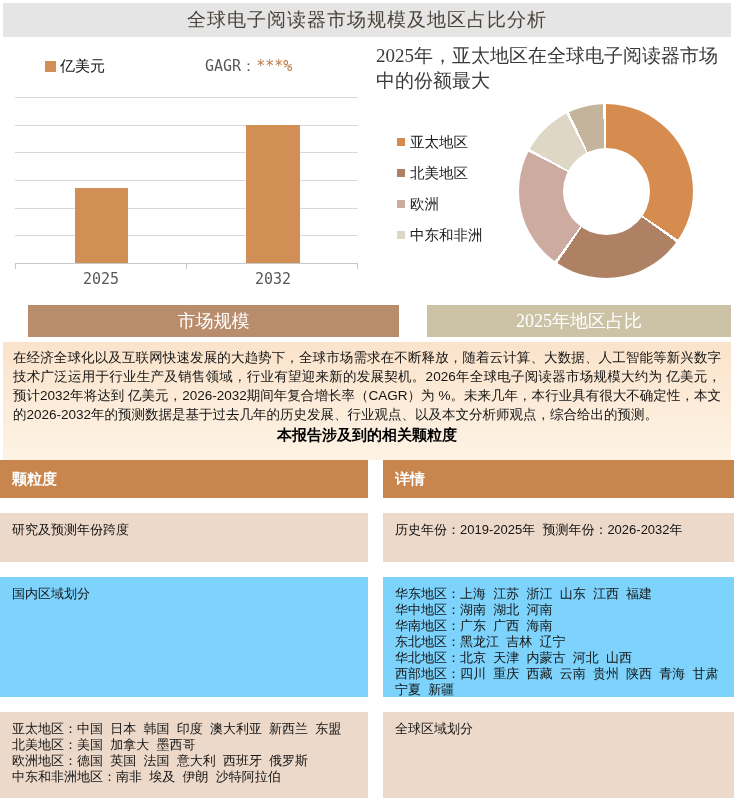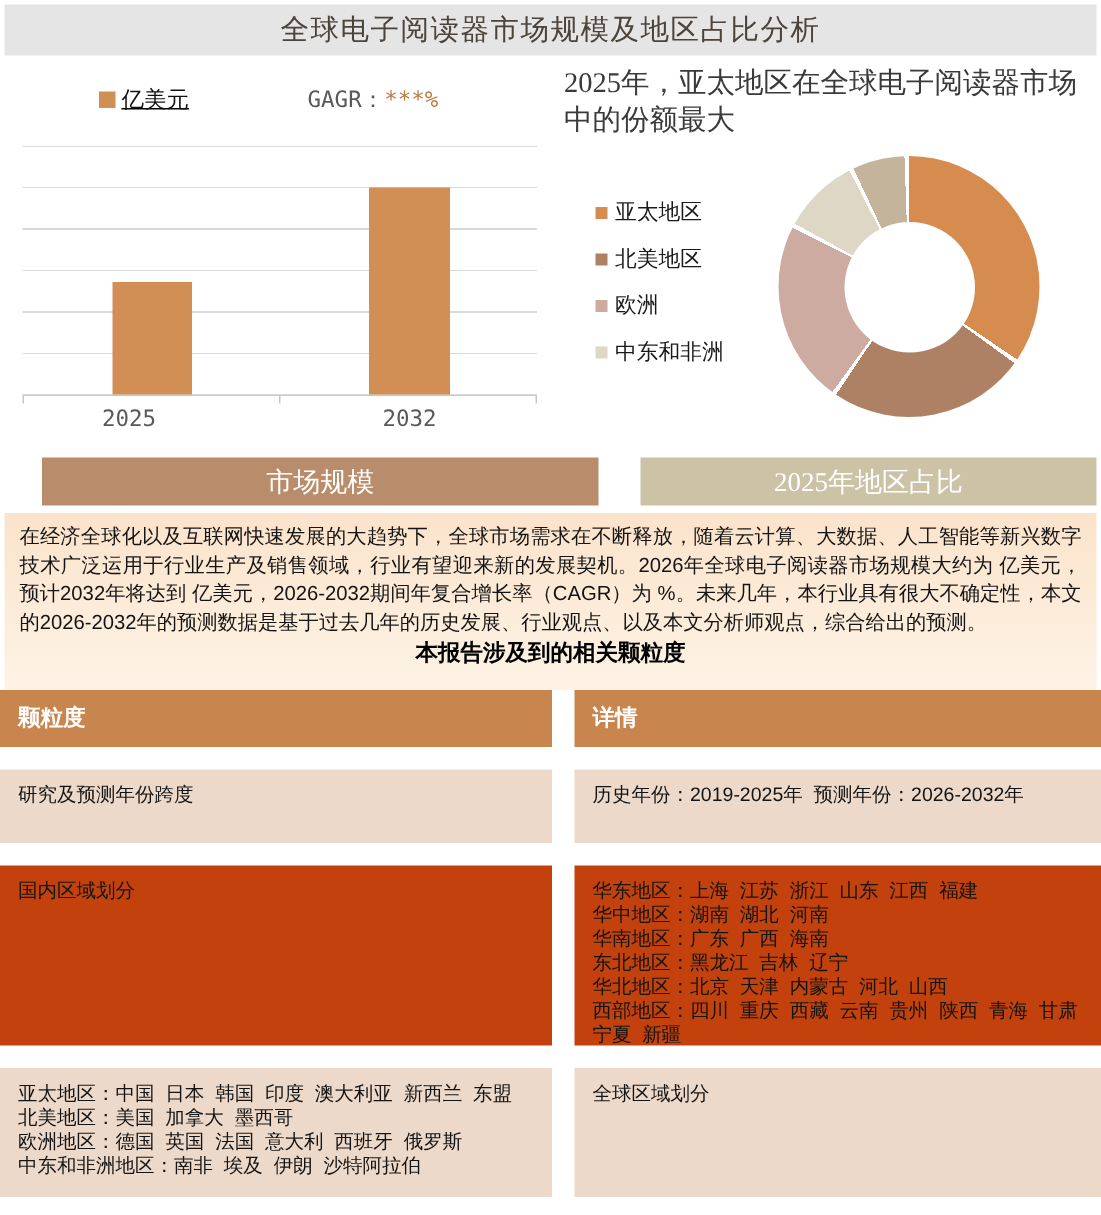--- a/index.html
+++ b/index.html
@@ -7,36 +7,36 @@
   .serif{font-family:"Liberation Serif","DejaVu Serif",serif;}
   .mono{font-family:"DejaVu Sans Mono",monospace;}
 
   
   .title-bar{margin:3px 3px 0 3px;height:34px;background:#e5e5e5;display:flex;align-items:center;justify-content:center;}
   .title-bar h1{margin:0;font-size:19px;font-weight:normal;color:#4C443B;letter-spacing:1px;}
 
   
   .charts-row{height:268px;display:flex;}
   .bar-panel{width:370px;position:relative;}
-  .legend-row{position:absolute;top:20px;left:66px;display:flex;align-items:center;text-decoration:underline;}
+  .legend-row{position:absolute;top:20px;left:45px;display:flex;align-items:center;}
   .bar-swatch{width:11px;height:11px;display:inline-block;margin-right:4px;}
   .bar-legend-label{font-size:15px;color:#111;}
   .cagr{position:absolute;top:20px;left:205px;font-size:15px;}
   .cagr .cagr-label{color:#595959;}
   .cagr .cagr-value{color:#BE7B45;}
   .plot{position:absolute;left:15px;top:60px;width:343px;height:166px;
         background-image:repeating-linear-gradient(to bottom,#D9D9D9 0 1px,transparent 1px 27.66px);
         border-bottom:1px solid #C8C8C8;}
   .bar{position:absolute;bottom:0;}
   .bar.b0{left:60px;width:53px;}
   .bar.b1{left:231px;width:54px;}
   .tick{position:absolute;top:167px;width:1px;height:5px;background:#C8C8C8;}
   .tick.t0{left:0;} .tick.t1{left:171px;} .tick.t2{left:342px;}
   .x-label{position:absolute;top:233px;transform:translateX(-50%);font-size:15px;color:#595959;}
-  .x-label.x0{left:86px;} .x-label.x1{left:273px;}
+  .x-label.x0{left:101px;} .x-label.x1{left:273px;}
 
   .pie-panel{width:364px;position:relative;}
   .pie-title{margin:0;padding:7px 6px 0 6px;font-size:19px;font-weight:normal;color:#3A3A3A;line-height:1.3;}
   .pie-legend{list-style:none;margin:0;padding:0;position:absolute;left:27px;top:96px;width:96px;}
   .pie-legend li{margin-bottom:12px;font-size:14.5px;color:#1a1a1a;line-height:19px;display:flex;}
   .pie-legend .bullet{flex:0 0 8px;width:8px;height:8px;margin:5px 5px 0 0;display:inline-block;}
   .donut{position:absolute;left:149px;top:67px;width:174px;height:174px;border-radius:50%;}
   .donut-hole{position:absolute;left:43.5px;top:43.5px;width:87px;height:87px;border-radius:50%;background:#fff;}
 
   
@@ -49,21 +49,21 @@
   .summary-box{margin:5px 3px 0 3px;height:112px;background:linear-gradient(#FBE3CB,#FDF3E5);padding:6px 10px 0 10px;overflow:hidden;}
   .summary-text{margin:0;font-size:13.5px;line-height:19px;color:#141414;text-align:justify;}
   .table-title{text-align:center;font-weight:bold;font-size:15px;color:#000;margin-top:2px;}
 
   
   .grid-table{display:grid;grid-template-columns:368px 363px;grid-template-rows:38px 49px 120px 86px 1fr;gap:15px;background:#fff;height:346px;}
   .cell{padding:9px 12px 0 12px;font-size:13px;line-height:16px;color:#141414;}
   .cell.head{background:#C9854E;color:#fff;font-weight:bold;font-size:15px;display:flex;align-items:center;padding:0 12px;}
   .cell.detail{white-space:pre-wrap;}
   .row-odd{background:#EDD9CA;}
-  .row-even{background:#c2410c;}
+  .row-even{background:#7dd3fc;}
 </style>
 </head>
 <body>
 
 <header class="title-bar">
   <h1 class="serif">全球电子阅读器市场规模及地区占比分析</h1>
 </header>
 
 <div class="charts-row">
 

